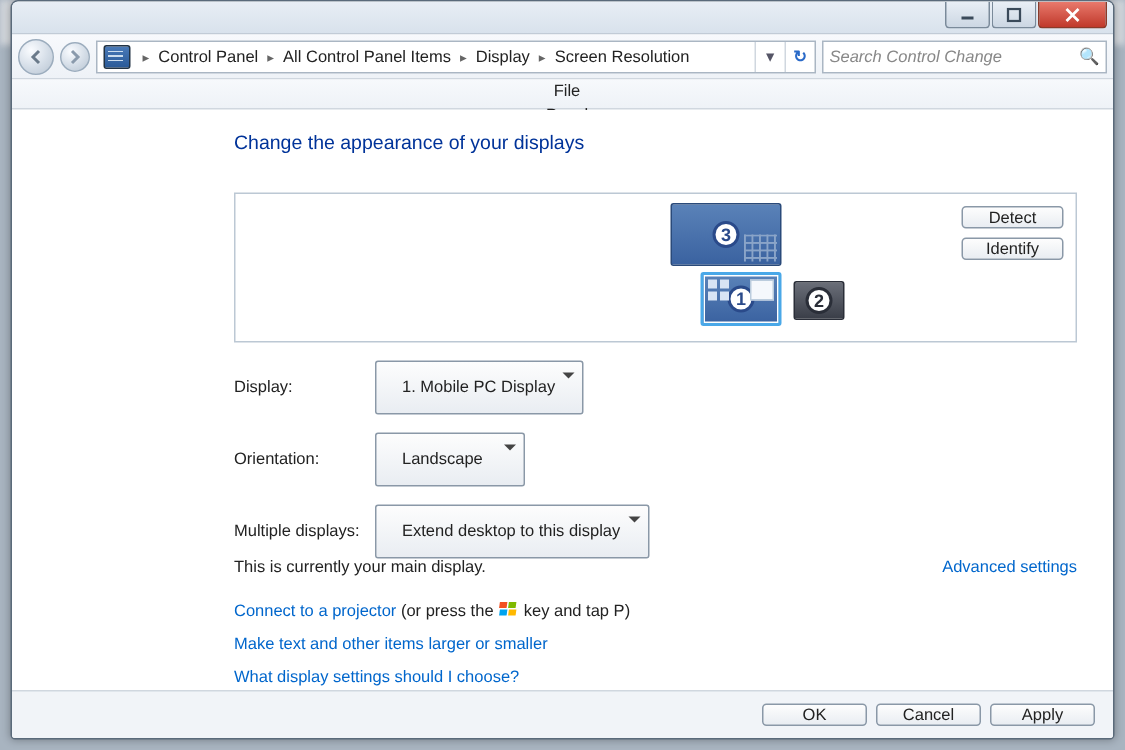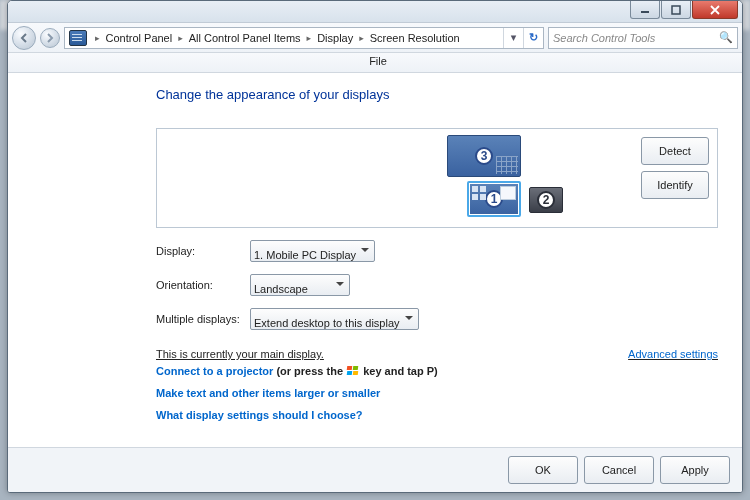--- a/index.html
+++ b/index.html
@@ -30,42 +30,42 @@
   .search-icon { margin-left: auto; font-style: normal; color: #5a7aa8; }
 
   .menubar { height: 20px; background: linear-gradient(#f7f9fc, #eef2f7); border-bottom: 1px solid #d0d7df; display: flex; align-items: center; font-size: 11px; color: #222; padding-left: 6px; gap: 0; flex-direction: column; }
   .menubar span { padding: 2px 10px; }
 
   .content { flex: 1; background: #fff; padding: 14px 24px 10px 148px; overflow: auto; font-size: 11px; color: #222; }
   .page-title { color: #003399; font-size: 13px; font-weight: normal; margin-bottom: 26px; }
 
   .display-box { border: 1px solid #bcc8d4; height: 100px; position: relative; background: #fff; }
   .side-btns { position: absolute; right: 8px; top: 8px; display: flex; flex-direction: column; gap: 6px; }
-  .btn { min-width: 68px; height: 28px; font-size: 11px; background: linear-gradient(#fdfdfd, #e9edf2); border: 1px solid #8a98a7; border-radius: 3px; padding: 0 12px; color: #222; display: inline-flex; align-items: center; justify-content: center; cursor: pointer; }
+  .btn { min-width: 68px; height: 15px; font-size: 11px; background: linear-gradient(#fdfdfd, #e9edf2); border: 1px solid #8a98a7; border-radius: 3px; padding: 0 12px; color: #222; display: inline-flex; align-items: center; justify-content: center; cursor: pointer; }
 
   .monitors { position: absolute; left: 50%; top: 6px; transform: translateX(-60%); }
   .mon { position: absolute; border: 1px solid #2a4a7a; background: linear-gradient(#5a82b8, #3a62a0); display: flex; align-items: center; justify-content: center; color: #fff; font-weight: bold; font-size: 13px; border-radius: 2px; }
   .mon .num { width: 18px; height: 18px; background: #fff; color: #2a4a8a; border-radius: 50%; display: flex; align-items: center; justify-content: center; font-size: 12px; border: 2px solid #2a4a8a; }
   .mon3 { left: 10px; top: 0; width: 74px; height: 42px; }
   .mon3 .grid { position: absolute; right: 2px; bottom: 2px; width: 22px; height: 18px; background-image: linear-gradient(#8aa4c8 1px, transparent 1px), linear-gradient(90deg, #8aa4c8 1px, transparent 1px); background-size: 5px 5px; }
   .mon1 { left: 30px; top: 46px; width: 54px; height: 36px; border: 2px solid #4aa8e8; box-shadow: 0 0 0 1px #fff inset; }
   .mon1 .icons { position: absolute; left: 3px; top: 3px; display: grid; grid-template-columns: 6px 6px; gap: 2px; }
   .mon1 .icons i { display:block; width:6px; height:6px; background:#d8e4f4; }
   .mon1 .winbox { position: absolute; right: 3px; top: 3px; width: 16px; height: 14px; background: #f5f8fc; border: 1px solid #bcd; }
   .mon2 { left: 92px; top: 52px; width: 34px; height: 26px; background: linear-gradient(#6a6e78, #3a3e48); border-color: #2a2e38; }
   .mon2 .num { border-color: #2a2e38; color: #2a2e38; }
 
   .form-row { display: flex; align-items: center; margin-top: 12px; }
   .form-label { width: 94px; }
-  .select { height: 22px; border: 1px solid #8a98a7; background: linear-gradient(#fdfdfd, #e9edf2); border-radius: 2px; padding: 0 18px 0 3px; font-size: 11px; position: relative; display: inline-flex; align-items: flex-end; min-width: 100px; }
+  .select { height: 36px; border: 1px solid #8a98a7; background: linear-gradient(#fdfdfd, #e9edf2); border-radius: 2px; padding: 0 18px 0 17px; font-size: 11px; position: relative; display: inline-flex; align-items: center; min-width: 100px; }
   .select::after { content: ''; position: absolute; right: 5px; top: 7px; border: 4px solid transparent; border-top-color: #444; }
 
-  .status-row { margin-top: 18px; display: flex; justify-content: space-between; align-items: flex-end; text-decoration: underline; }
+  .status-row { margin-top: 0; display: flex; justify-content: space-between; align-items: flex-end; }
   .link { color: #0066cc; cursor: pointer; }
-  .links-block { line-height: 2; font-weight: bold; }
+  .links-block { margin-top: 12px; line-height: 2; }
   .hint { color: #222; }
   .winkey { display: inline-block; width: 14px; height: 11px; vertical-align: -1px; }
   .winkey span { float: left; width: 5px; height: 4px; margin: 0.5px; transform: skewX(-8deg); }
 
   .footer { border-top: 1px solid #d0d7df; background: #f1f4f8; padding: 8px 12px; display: flex; justify-content: flex-end; gap: 6px; }
 </style>
 </head>
 <body>
 
 <div class="blurred-bg"></div>
@@ -112,21 +112,21 @@
       <span class="crumb-sep">▸</span>
       <span class="crumb">Display</span>
       <span class="crumb-sep">▸</span>
       <span class="crumb">Screen Resolution</span>
       <div class="addr-tools">
         <div class="addr-tool">▾</div>
         <div class="addr-tool" style="color:#2a6ac8;font-weight:bold">↻</div>
       </div>
     </div>
     <div class="search">
-      <span>Search Control Tools</span>
+      <span>Search Control Change</span>
       <span class="search-icon">🔍</span>
     </div>
   </div>
 
   <div class="menubar">
     <span>File</span>
     <span>Panel</span>
     <span>View</span>
     <span>Tools</span>
     <span>Help</span>

